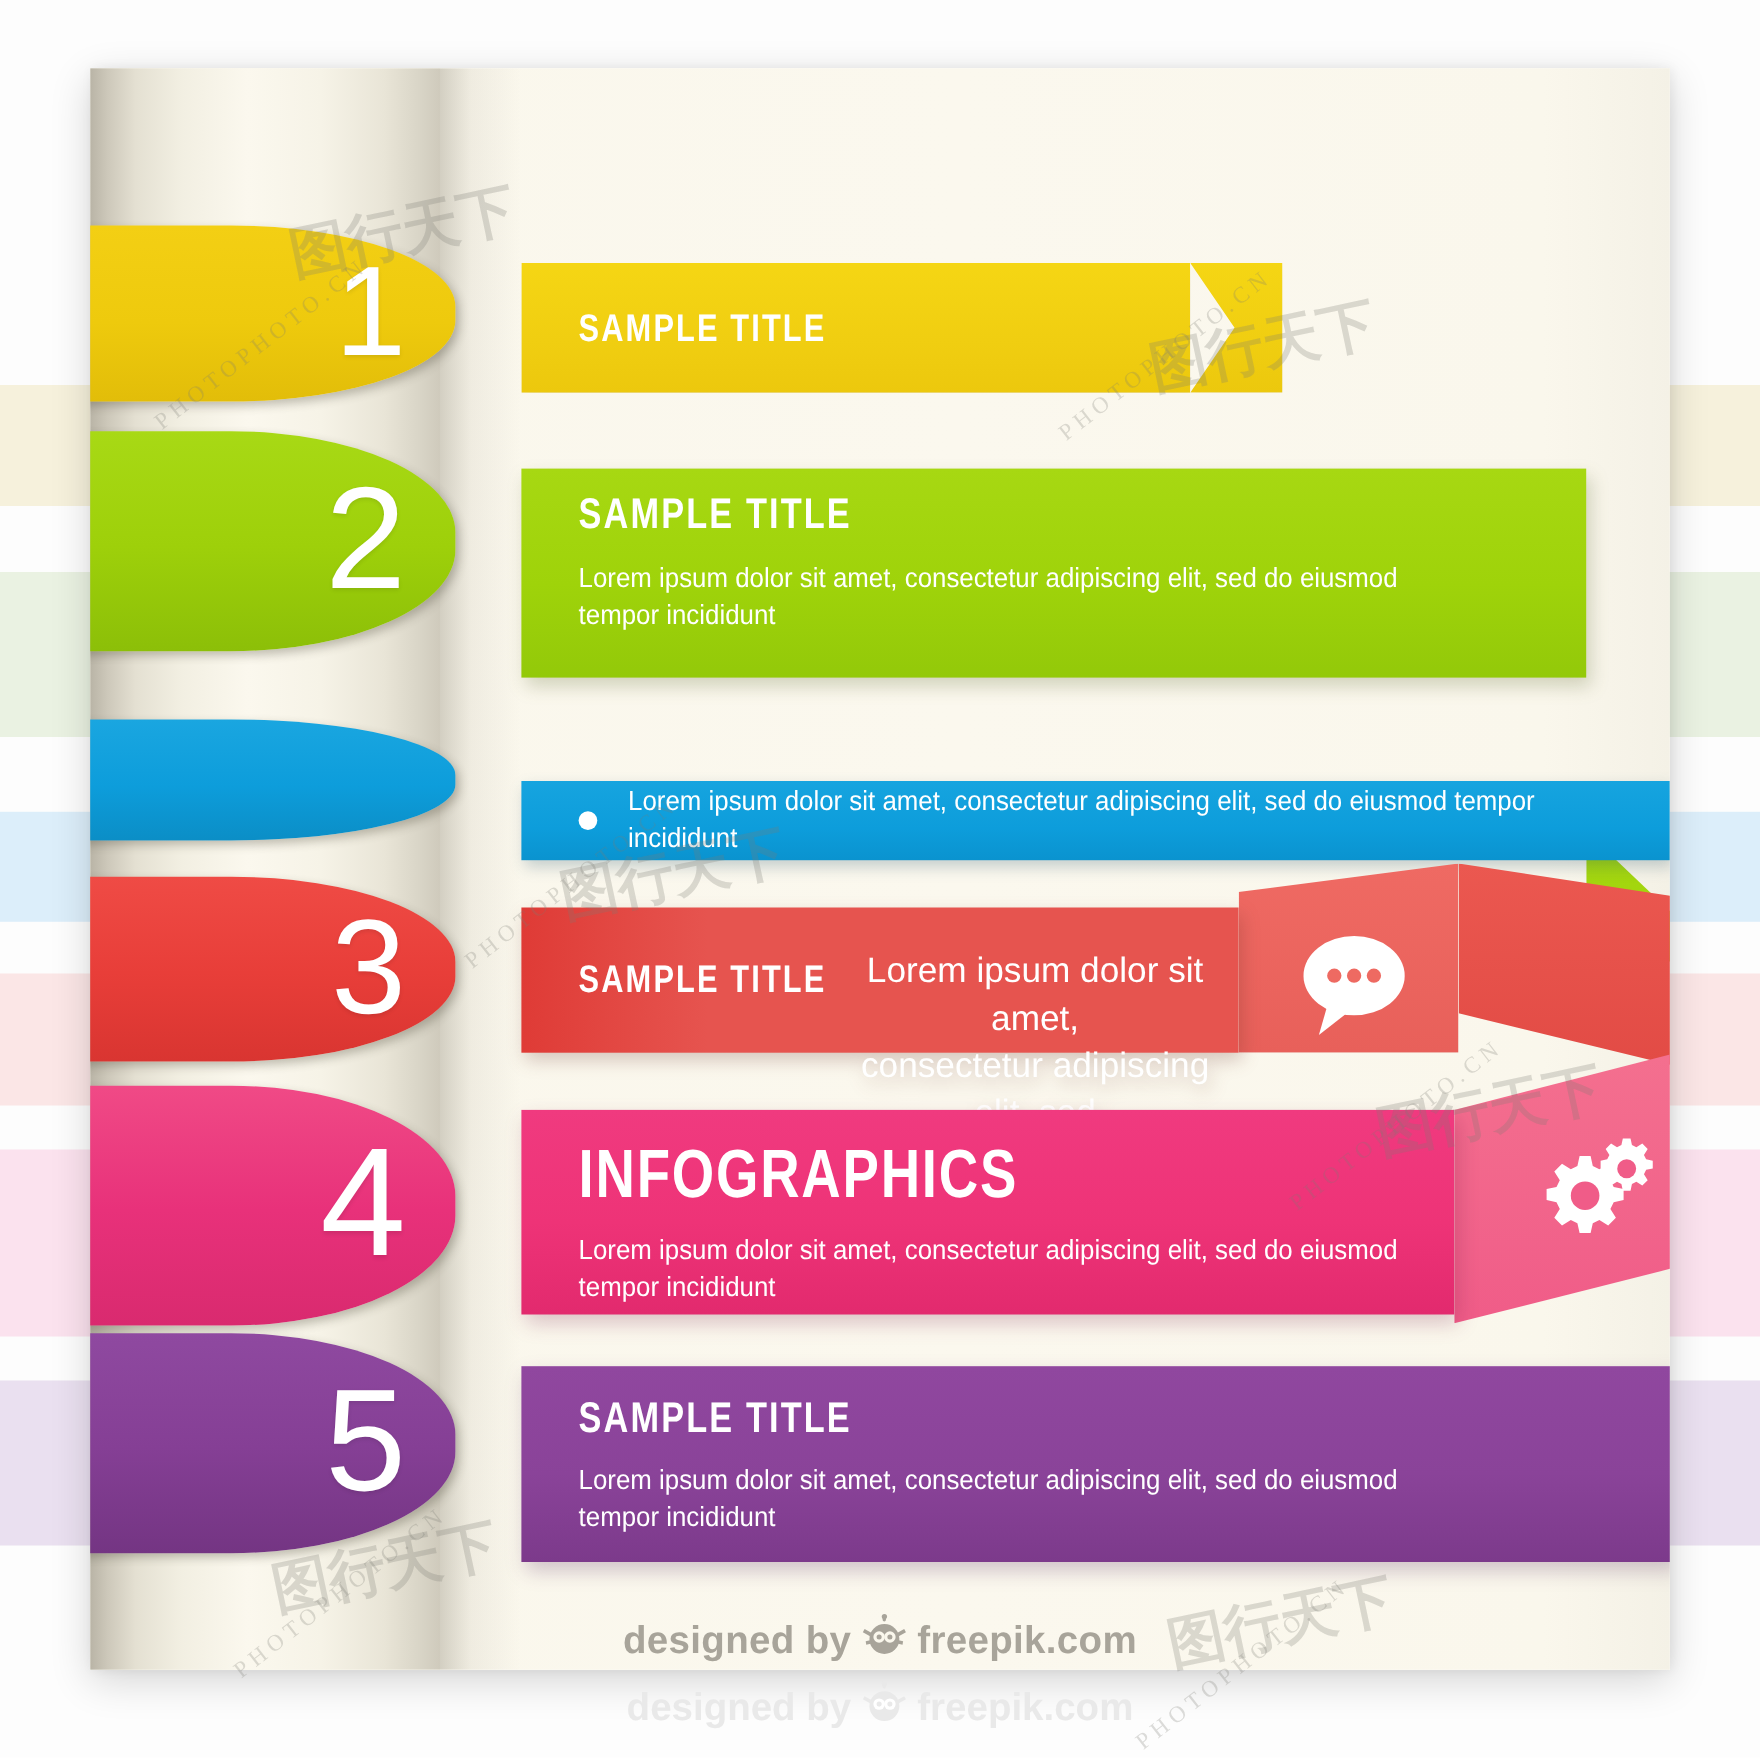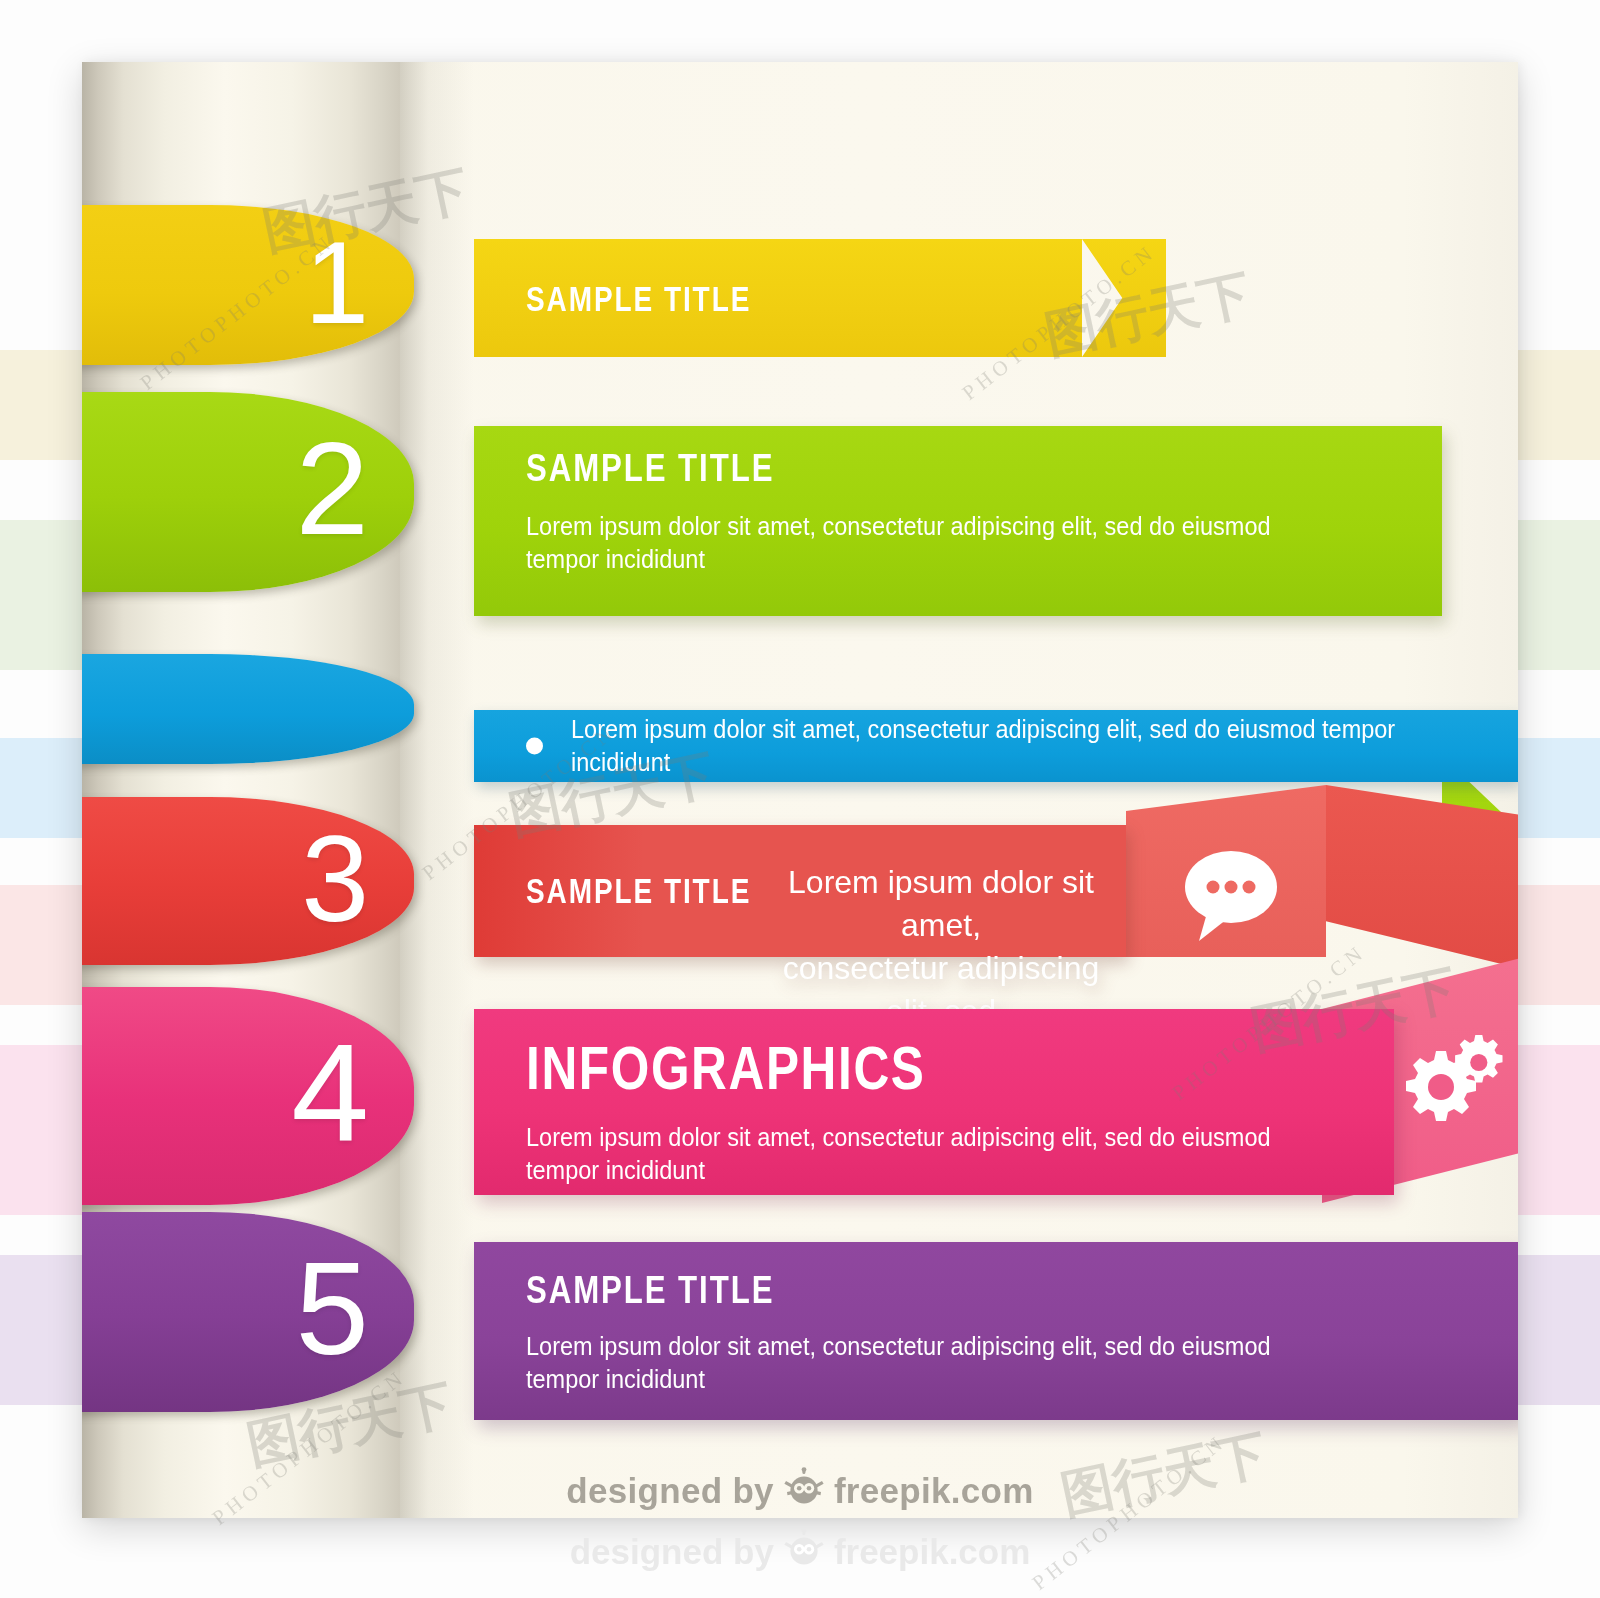--- a/index.html
+++ b/index.html
@@ -138,21 +138,21 @@
     position:absolute;left:1244px;top:-12px;width:196px;height:184px;
     background:linear-gradient(180deg,#eb5850 0%,#e24b45 100%);
     clip-path:polygon(0 0,100% 30px,100% 100%,0 74%);
   }
   #row4 .bubble{position:absolute;left:1095px;top:50px;}
 
   
   #row5{top:925px;height:218px;}
   #row5 .stub{top:0;height:218px;background:linear-gradient(180deg,#f04a86 0%,#e8317a 52%,#d92a6f 100%);}
   #row5 .num{font-size:140px;}
-  #row5 .ribbon{top:22px;height:186px;width:920px;
+  #row5 .ribbon{top:22px;height:186px;width:848px;
     background:linear-gradient(180deg,#f03a7f 0%,#ee3377 55%,#e22a6e 100%);
     filter:drop-shadow(4px 8px 9px rgba(120,25,70,.24));
   }
   #row5 .ttl{position:absolute;left:52px;top:28px;font-size:62px;letter-spacing:2px;}
   #row5 .body{position:absolute;left:52px;top:112px;}
   #row5 .fold-up{
     position:absolute;left:1240px;top:-34px;width:218px;height:250px;
     background:linear-gradient(180deg,#f4708f 0%,#f05c88 100%);
     clip-path:polygon(0 56px,100% 0,100% 78%,0 100%);
     filter:drop-shadow(2px 6px 8px rgba(120,25,70,.18));

